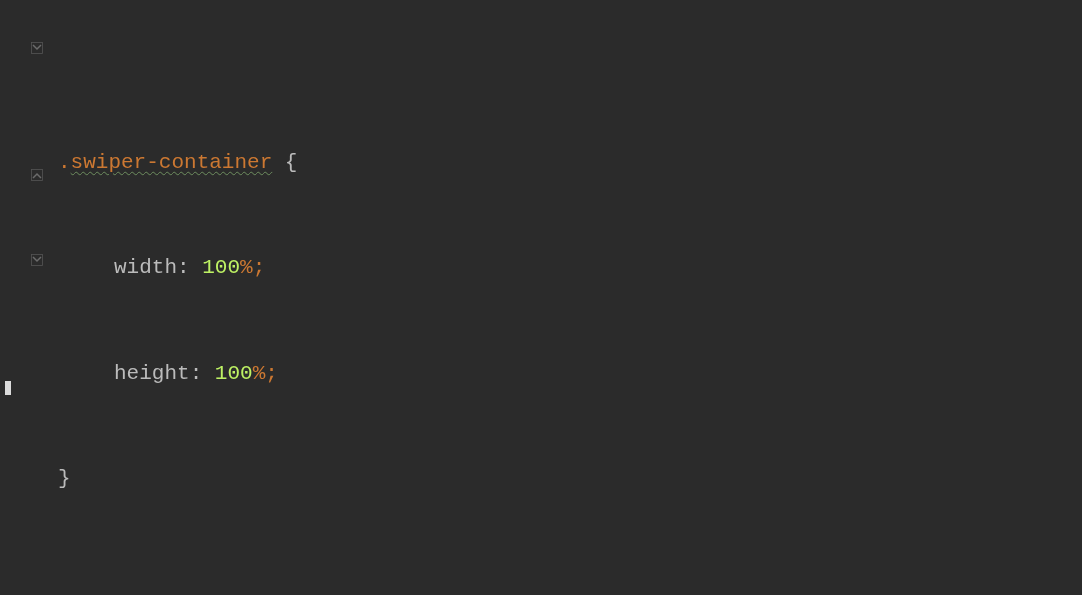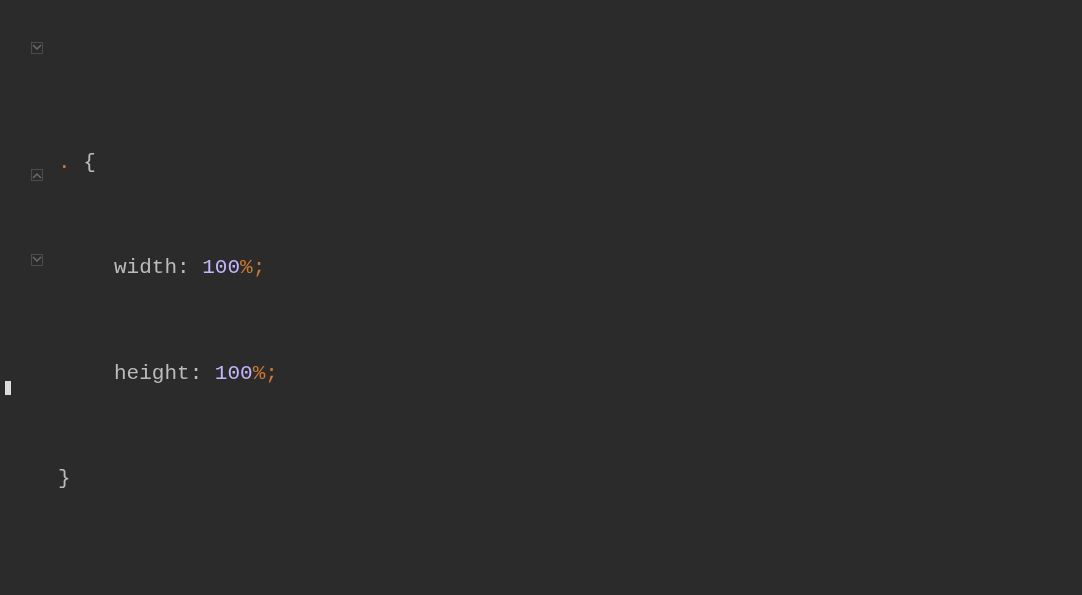--- a/index.html
+++ b/index.html
@@ -43,21 +43,21 @@
     padding-left: 10px;
     color: #bbbbbb;
     white-space: pre;
   }
   .line { height: 42.5px; display:flex; align-items:center;}
   .selector-dot { color: #cc7832; }
   .underline-green { text-decoration: underline wavy #6e8e5f 1px; text-underline-offset: 3px;}
   .brace { color: #bbbbbb; }
   .prop { color: #bbbbbb; text-align: right; }
   .colon { color: #bbbbbb; }
-  .num { color: #c4b5fd; }
+  .num { color: #bef264; }
   .unit { color: #cc7832; }
   .semi { color: #cc7832; }
   .indent { display:inline-block; width: 56px; }
 </style>
 </head>
 <body>
 
 <div class="editor">
   <div class="gutter">
     <span class="fold-icon" style="top:41px;">
@@ -77,21 +77,21 @@
           <path d="M2 3 L6 7 L10 3" fill="none" stroke="#6b6b6b" stroke-width="1.5"></path>
           <rect x="0.5" y="0.5" width="11" height="11" fill="none" stroke="#555" stroke-width="0.8"></rect>
         </svg>
     </span>
     <span class="caret-marker" style="top:381px;"></span>
   </div>
 
   <div class="code">
     <div class="line" style="height:36px"></div>
 
-    <div class="line"><span class="selector-dot">.</span><span class="brace"> {</span></div>
+    <div class="line"><span class="selector-dot">.</span><span class="selector-dot underline-green">swiper-container</span><span class="brace"> {</span></div>
 
     <div class="line"><span class="indent"></span><span class="prop">width</span><span class="colon">:</span><span> </span><span class="num">100</span><span class="unit">%</span><span class="semi">;</span></div>
 
     <div class="line"><span class="indent"></span><span class="prop">height</span><span class="colon">:</span><span> </span><span class="num">100</span><span class="unit">%</span><span class="semi">;</span></div>
 
     <div class="line"><span class="brace">}</span></div>
 
     <div class="line"></div>
 
     

